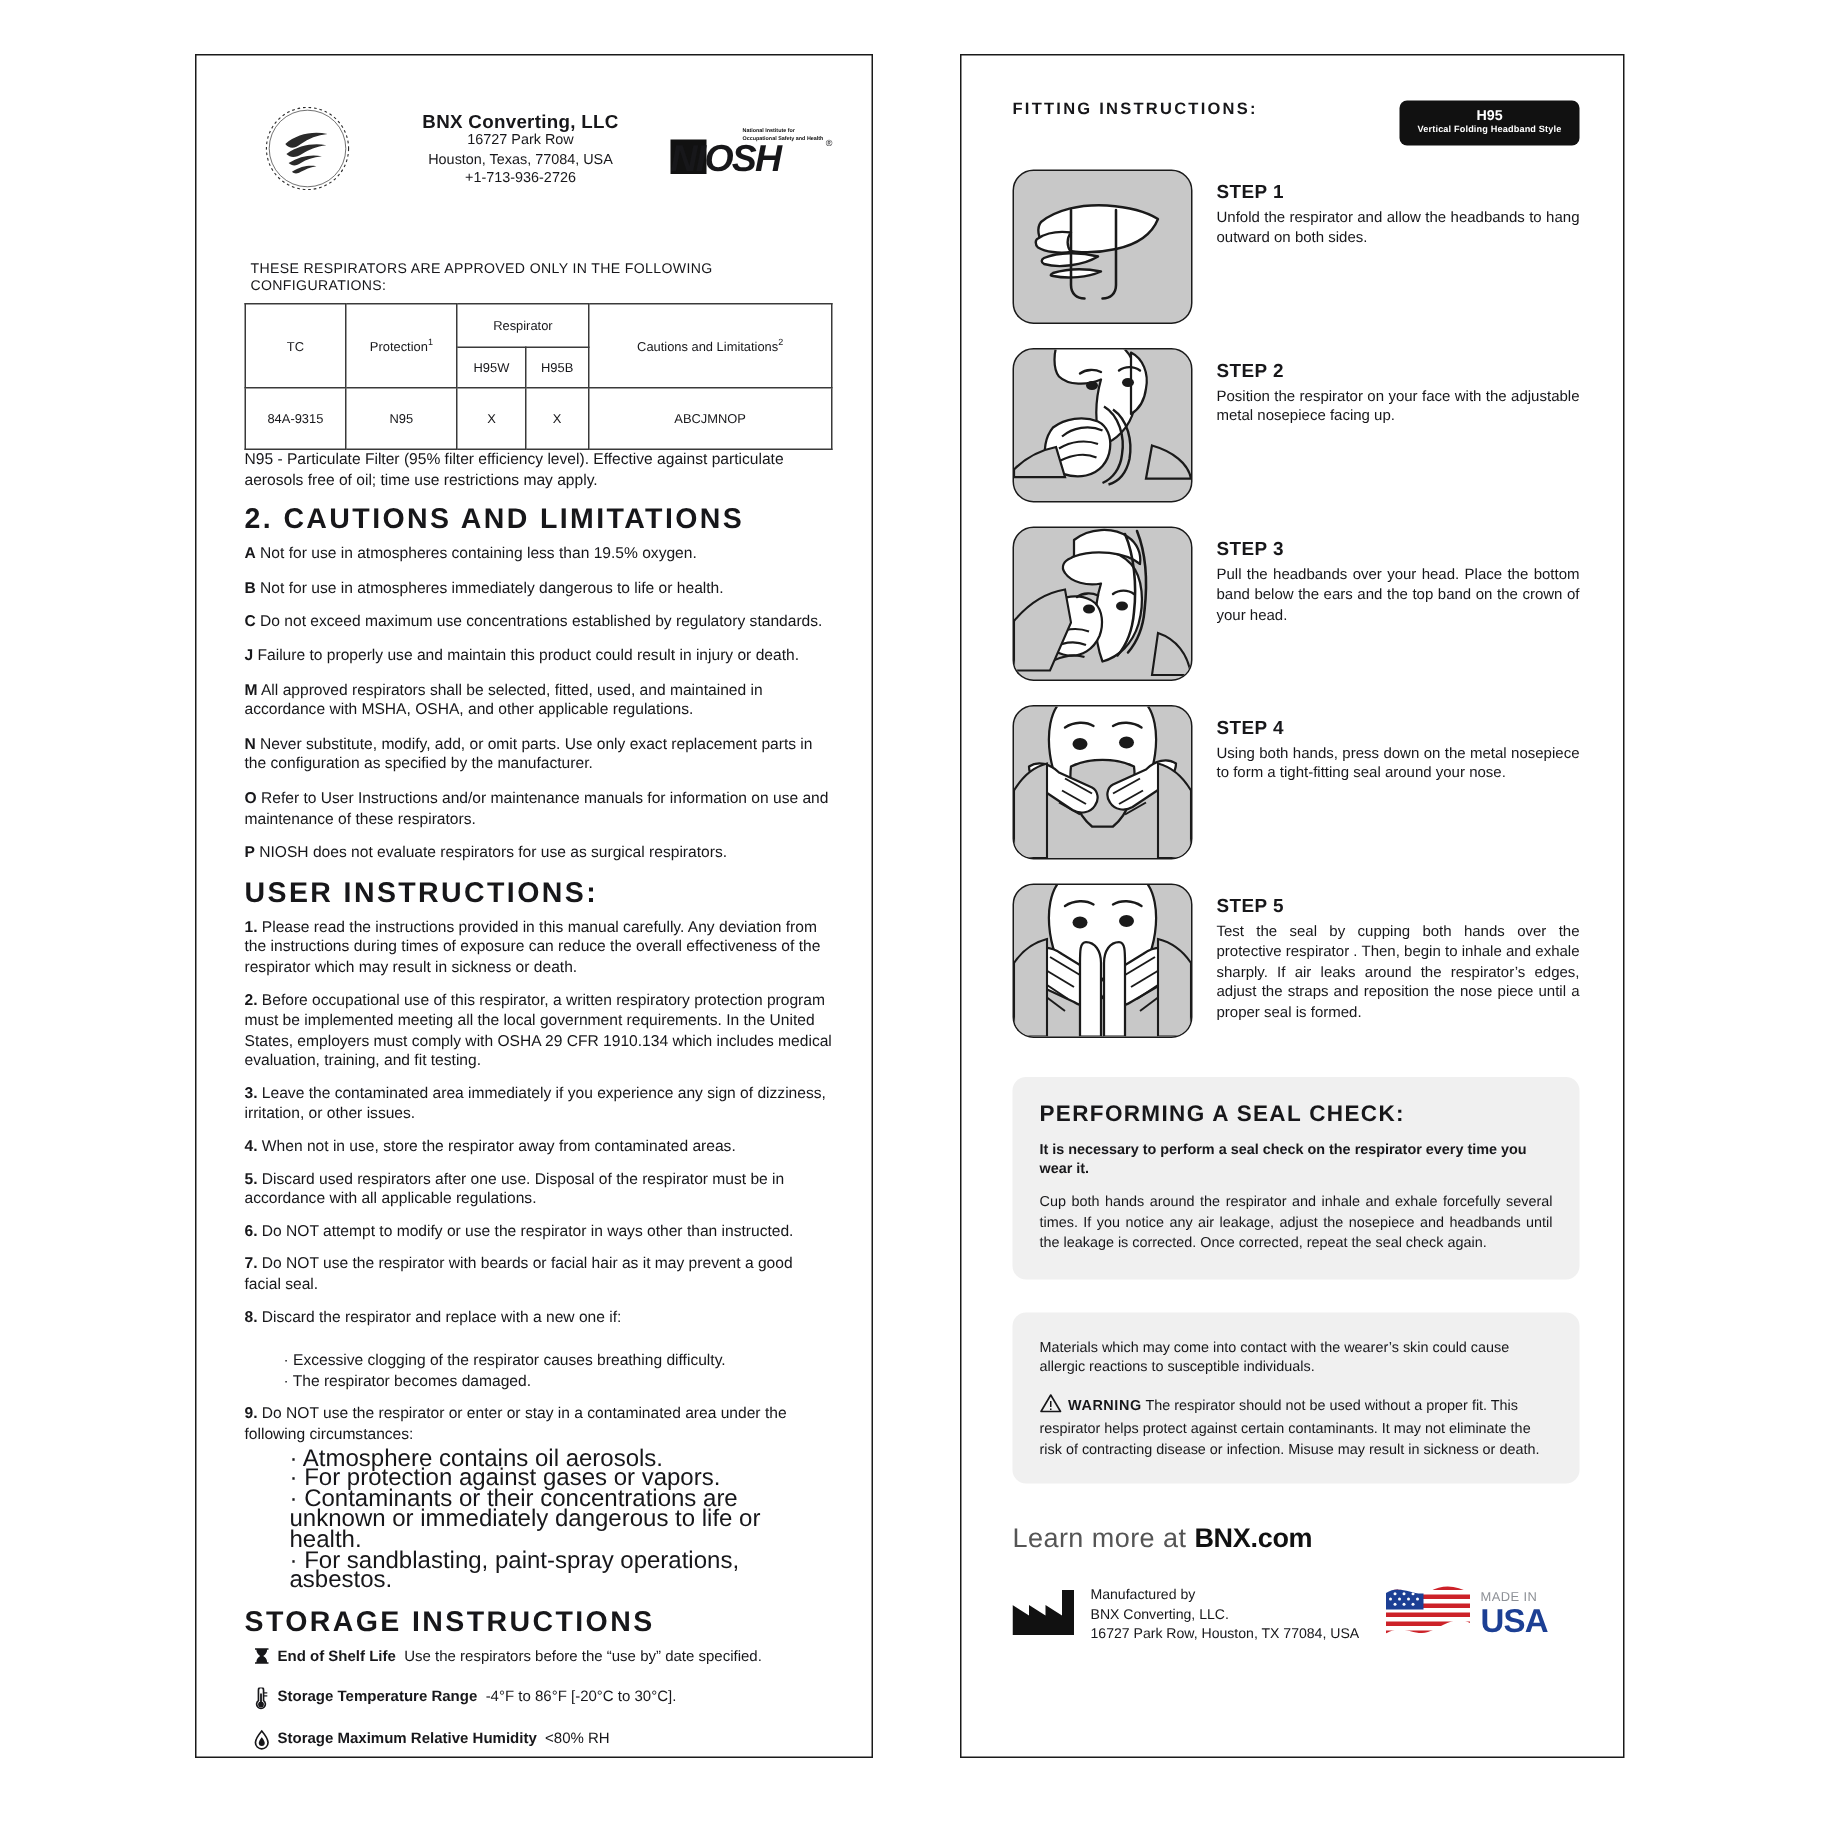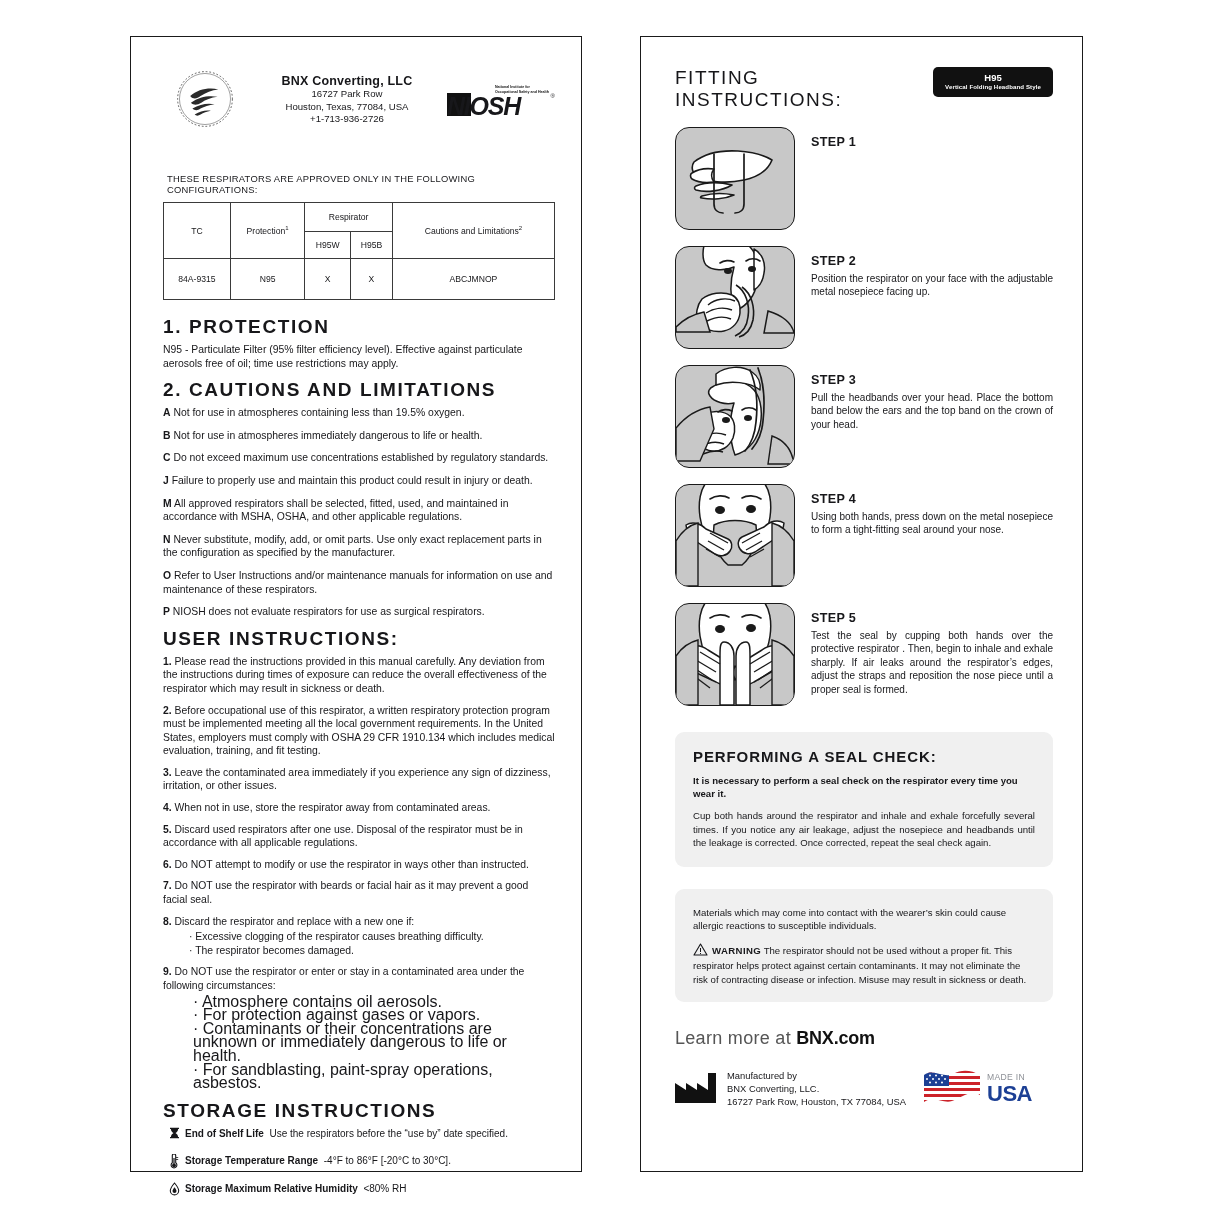--- a/index.html
+++ b/index.html
@@ -56,21 +56,21 @@
   .sublist2{font-size:16px;line-height:13.6px;margin:2px 0 4px 0;padding-left:30px;}
 
   
   .storage-row{display:flex;align-items:flex-start;margin-bottom:11px;font-size:10px;}
   .st-ico{width:22px;flex:0 0 22px;text-align:center;font-size:13px;line-height:13px;}
   .st-txt{flex:1;line-height:13px;}
   .st-txt b{font-weight:bold;}
 
   
   .fit-head{display:flex;align-items:flex-start;justify-content:space-between;}
-  .fit-title{font-size:19px;font-weight:normal;letter-spacing:1.5px;}
+  .fit-title{font-size:11px;font-weight:bold;letter-spacing:1.5px;}
   .badge{
     background:#111;color:#fff;border-radius:5px;padding:5px 9px 6px;
     text-align:center;width:120px;box-sizing:border-box;
   }
   .badge-t{font-size:9.5px;font-weight:bold;line-height:11px;}
   .badge-s{font-size:6.1px;font-weight:bold;line-height:8px;letter-spacing:.1px;}
 
   .step{display:flex;margin-top:16px;}
   .step-img{
     width:118px;flex:0 0 118px;height:101px;border:1.6px solid #1a1a1a;border-radius:14px;
@@ -159,21 +159,20 @@
         <tr class="r3">
           <td>84A-9315</td>
           <td>N95</td>
           <td>X</td>
           <td>X</td>
           <td>ABCJMNOP</td>
         </tr>
       </tbody>
         </table>
 
-      <h2 class="sec">1. PROTECTION</h2>
       <p class="body">N95 - Particulate Filter (95% filter efficiency level). Effective against particulate aerosols free of oil; time use restrictions may apply.</p>
 
       <h2 class="sec small-gap">2. CAUTIONS AND LIMITATIONS</h2>
       <div>
         <p class="cl"><b>A</b> <span>Not for use in atmospheres containing less than 19.5% oxygen.</span></p>
         <p class="cl"><b>B</b> <span>Not for use in atmospheres immediately dangerous to life or health.</span></p>
         <p class="cl"><b>C</b> <span>Do not exceed maximum use concentrations established by regulatory standards.</span></p>
         <p class="cl"><b>J</b> <span>Failure to properly use and maintain this product could result in injury or death.</span></p>
         <p class="cl"><b>M</b> <span>All approved respirators shall be selected, fitted, used, and maintained in accordance with MSHA, OSHA, and other applicable regulations.</span></p>
         <p class="cl"><b>N</b> <span>Never substitute, modify, add, or omit parts. Use only exact replacement parts in the configuration as specified by the manufacturer.</span></p>
@@ -183,21 +182,21 @@
 
       <h2 class="sec small-gap">USER INSTRUCTIONS:</h2>
       <div>
         <p class="ui"><b>1.</b> <span>Please read the instructions provided in this manual carefully. Any deviation from the instructions during times of exposure can reduce the overall effectiveness of the respirator which may result in sickness or death.</span></p>
         <p class="ui"><b>2.</b> <span>Before occupational use of this respirator, a written respiratory protection program must be implemented meeting all the local government requirements. In the United States, employers must comply with OSHA 29 CFR 1910.134 which includes medical evaluation, training, and fit testing.</span></p>
         <p class="ui"><b>3.</b> <span>Leave the contaminated area immediately if you experience any sign of dizziness, irritation, or other issues.</span></p>
         <p class="ui"><b>4.</b> <span>When not in use, store the respirator away from contaminated areas.</span></p>
         <p class="ui"><b>5.</b> <span>Discard used respirators after one use. Disposal of the respirator must be in accordance with all applicable regulations.</span></p>
         <p class="ui"><b>6.</b> <span>Do NOT attempt to modify or use the respirator in ways other than instructed.</span></p>
         <p class="ui"><b>7.</b> <span>Do NOT use the respirator with beards or facial hair as it may prevent a good facial seal.</span></p>
-        <p class="ui" style="margin-bottom:2px"><b>8.</b> <span>Discard the respirator and replace with a new one if:</span></p>
+        <p class="ui" style="margin-bottom:16px"><b>8.</b> <span>Discard the respirator and replace with a new one if:</span></p>
         <div class="sublist">
           <div>· Excessive clogging of the respirator causes breathing difficulty.</div>
           <div>· The respirator becomes damaged.</div>
         </div>
         <p class="ui" style="margin-bottom:2px"><b>9.</b> <span>Do NOT use the respirator or enter or stay in a contaminated area under the following circumstances:</span></p>
         <div class="sublist2">
           <div>· Atmosphere contains oil aerosols.</div>
           <div>· For protection against gases or vapors.</div>
           <div>· Contaminants or their concentrations are unknown or immediately dangerous to life or health.</div>
           <div>· For sandblasting, paint-spray operations, asbestos.</div>
@@ -261,20 +260,21 @@
               <path d="M26 68c10-3 22-3 32-1-9 4-22 5-32 3-2 0-2-1 0-2z"></path>
             </g>
             <g fill="none" stroke="#1a1a1a" stroke-width="1.7" stroke-linecap="round">
               <path d="M38 26v50c0 6 4 9 9 9"></path>
               <path d="M68 26v50c0 6-4 9-9 9"></path>
             </g>
           </svg>
         </div>
         <div class="step-txt">
           <div class="step-h">STEP 1</div>
+          <div class="step-p">Unfold the respirator and allow the headbands  to hang outward on both sides.</div>
         </div>
       </div>
 
       <div class="step">
         <div class="step-img">
           <svg viewBox="0 0 118 101" preserveAspectRatio="none">
             <g fill="#fff" stroke="#1a1a1a" stroke-width="1.5" stroke-linejoin="round">
               <path d="M30 -6c14-6 34-4 44 6 9 9 10 26 6 40-3 12-12 21-22 24-4-14-4-30 0-44-9 4-22 4-28-2-4-5-4-17 0-24z"></path>
               <path d="M78 2c8 4 12 14 10 24-1 8-5 14-10 17z"></path>
               <path d="M26 52c8-6 20-8 30-4 6 3 9 10 8 18-1 9-7 16-16 18-10 2-22-2-26-9-3-7-1-17 4-23z"></path>

